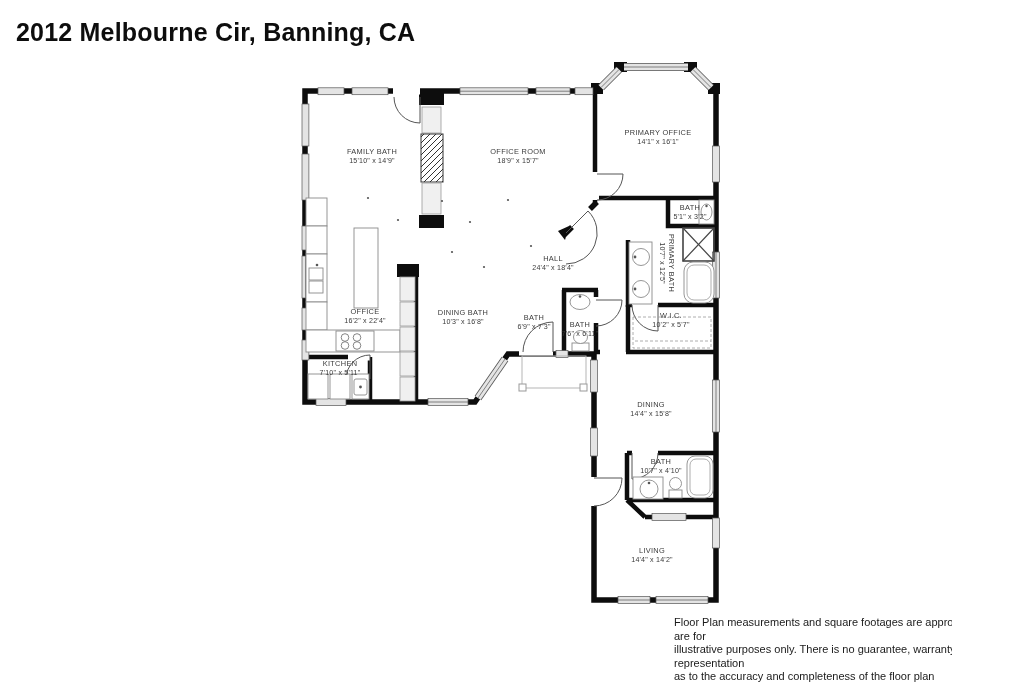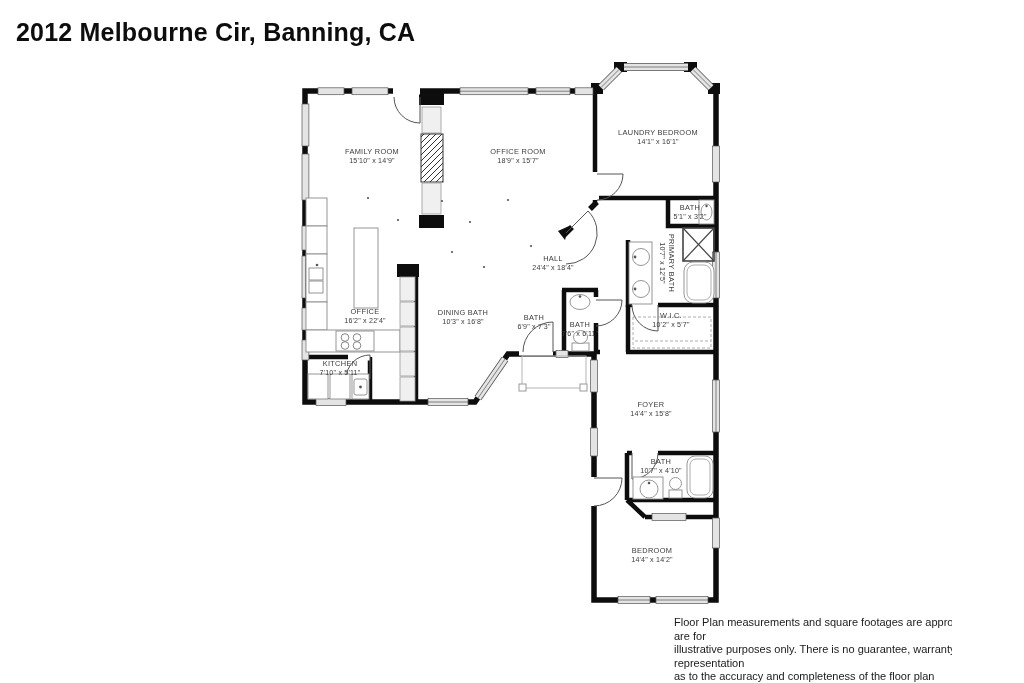--- a/index.html
+++ b/index.html
@@ -239,29 +239,29 @@
         <circle class="dot" cx="470" cy="222" r="1.1"></circle>
       <circle class="dot" cx="508" cy="200" r="1.1"></circle>
         <circle class="dot" cx="531" cy="246" r="1.1"></circle>
       <circle class="dot" cx="452" cy="252" r="1.1"></circle>
         <circle class="dot" cx="484" cy="267" r="1.1"></circle>
     </g>
   </svg>
 
   <div>
     <div class="rlabel" style="left:372px;top:156px">
-      <div class="rname">FAMILY ROOM</div>
+      <div class="rname">FAMILY BATH</div>
       <div class="rdims">15'10" x 14'9"</div>
     </div>
     <div class="rlabel" style="left:518px;top:156px">
       <div class="rname">OFFICE ROOM</div>
       <div class="rdims">18'9" x 15'7"</div>
     </div>
     <div class="rlabel" style="left:658px;top:137px">
-      <div class="rname">LAUNDRY BEDROOM</div>
+      <div class="rname">PRIMARY OFFICE</div>
       <div class="rdims">14'1" x 16'1"</div>
     </div>
     <div class="rlabel" style="left:690px;top:212px">
       <div class="rname">BATH</div>
       <div class="rdims">5'1" x 3'2"</div>
     </div>
     <div class="rlabel rot" style="left:666px;top:263px">
       <div class="rname">PRIMARY BATH</div>
       <div class="rdims">10'7" x 12'5"</div>
     </div>
@@ -287,29 +287,29 @@
     </div>
     <div class="rlabel" style="left:580px;top:329px">
       <div class="rname">BATH</div>
       <div class="rdims">7'6" x 6'11"</div>
     </div>
     <div class="rlabel" style="left:340px;top:368px">
       <div class="rname">KITCHEN</div>
       <div class="rdims">7'10" x 5'11"</div>
     </div>
     <div class="rlabel" style="left:651px;top:409px">
-      <div class="rname">FOYER</div>
+      <div class="rname">DINING</div>
       <div class="rdims">14'4" x 15'8"</div>
     </div>
     <div class="rlabel" style="left:661px;top:466px">
       <div class="rname">BATH</div>
       <div class="rdims">10'7" x 4'10"</div>
     </div>
     <div class="rlabel" style="left:652px;top:555px">
-      <div class="rname">BEDROOM</div>
+      <div class="rname">LIVING</div>
       <div class="rdims">14'4" x 14'2"</div>
     </div>
   </div>
 
   <div class="disclaimer">
     <div>Floor Plan measurements and square footages are approximate and are for</div>
     <div>illustrative purposes only. There is no guarantee, warranty or representation</div>
     <div>as to the accuracy and completeness of the floor plan</div>
   </div>
 

